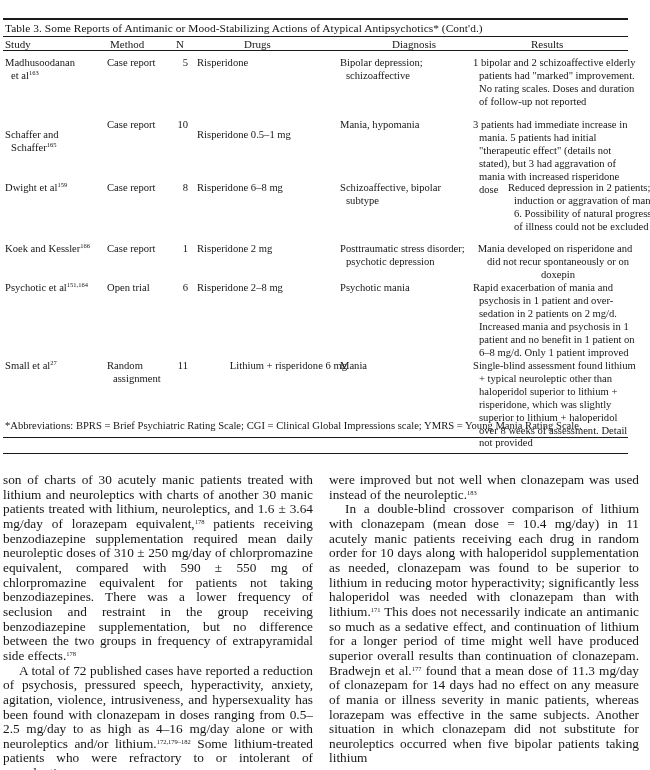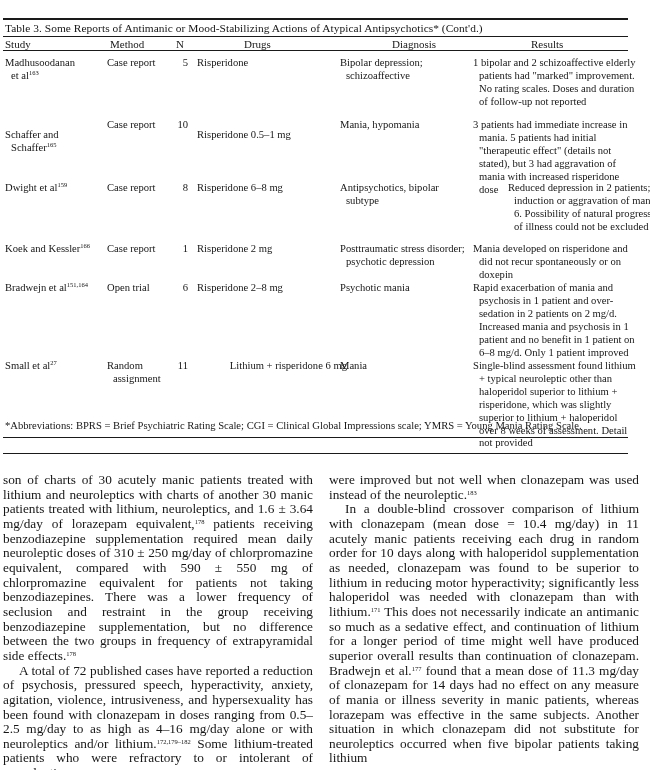--- a/index.html
+++ b/index.html
@@ -56,38 +56,38 @@
   <div class="cell hang" style="left:473px;top:119px;width:158px;">3 patients had immediate increase in mania. 5 patients had initial "therapeutic effect" (details not stated), but 3 had aggravation of mania with increased risperidone dose</div>
 </div>
 
 <div>
   <div class="cell" style="left:5px;top:182px;width:100px;">
     <span>Dwight et al</span><sup>159</sup>
   </div>
   <div class="cell" style="left:107px;top:182px;width:70px;">Case report</div>
   <div class="cell" style="left:168px;top:182px;width:20px;text-align:right;">8</div>
   <div class="cell" style="left:197px;top:182px;width:150px;">Risperidone 6–8 mg</div>
-  <div class="cell hang" style="left:340px;top:182px;width:128px;">Antipsychotics, bipolar subtype</div>
+  <div class="cell hang" style="left:340px;top:182px;width:128px;">Schizoaffective, bipolar subtype</div>
   <div class="cell hang" style="left:473px;top:182px;width:158px;margin-left:35px;">Reduced depression in 2 patients; induction or aggravation of mania in 6. Possibility of natural progression of illness could not be excluded</div>
 </div>
 
 <div>
   <div class="cell" style="left:5px;top:243px;width:110px;white-space:nowrap;">
     <span>Koek and Kessler</span><sup>166</sup>
   </div>
   <div class="cell" style="left:107px;top:243px;width:70px;">Case report</div>
   <div class="cell" style="left:168px;top:243px;width:20px;text-align:right;">1</div>
   <div class="cell" style="left:197px;top:243px;width:150px;">Risperidone 2 mg</div>
   <div class="cell hang" style="left:340px;top:243px;width:130px;">Posttraumatic stress disorder; psychotic depression</div>
-  <div class="cell hang" style="left:473px;top:243px;width:158px;">Mania developed on risperidone and did not recur spontaneously or on doxepin</div>
+  <div class="cell hang" style="left:473px;top:243px;width:158px;text-align:center;">Mania developed on risperidone and did not recur spontaneously or on doxepin</div>
 </div>
 
 <div>
   <div class="cell" style="left:5px;top:282px;width:110px;white-space:nowrap;">
-    <span>Bradwejn et al</span><sup>151,164</sup>
+    <span>Psychotic et al</span><sup>151,164</sup>
   </div>
   <div class="cell" style="left:107px;top:282px;width:70px;">Open trial</div>
   <div class="cell" style="left:168px;top:282px;width:20px;text-align:right;">6</div>
   <div class="cell" style="left:197px;top:282px;width:150px;">Risperidone 2–8 mg</div>
   <div class="cell hang" style="left:340px;top:282px;width:128px;">Psychotic mania</div>
   <div class="cell hang" style="left:473px;top:282px;width:158px;">Rapid exacerbation of mania and psychosis in 1 patient and over-sedation in 2 patients on 2 mg/d. Increased mania and psychosis in 1 patient and no benefit in 1 patient on 6–8 mg/d. Only 1 patient improved</div>
 </div>
 
 <div>
   <div class="cell" style="left:5px;top:360px;width:100px;">

